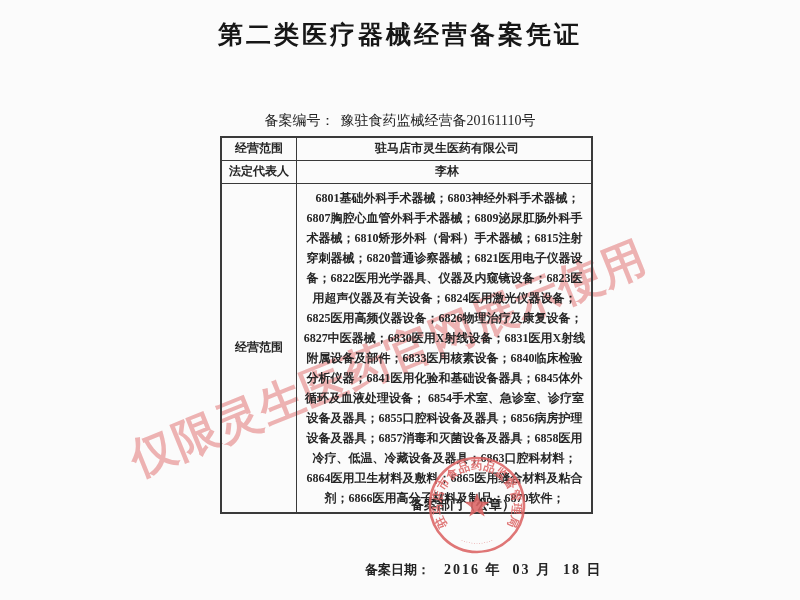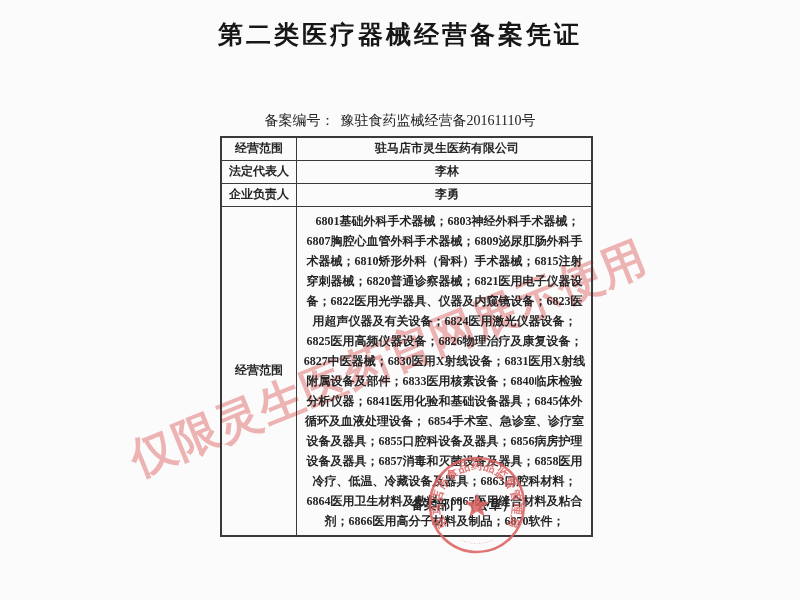--- a/index.html
+++ b/index.html
@@ -106,24 +106,20 @@
   <table class="cert">
     <tbody>
       <tr class="r-std">
         <td class="c-label">经营范围</td>
         <td class="c-value">驻马店市灵生医药有限公司</td>
       </tr>
       <tr class="r-std">
         <td class="c-label">法定代表人</td>
         <td class="c-value">李林</td>
       </tr>
-      <tr class="r-std">
-        <td class="c-label">企业负责人</td>
-        <td class="c-value">李勇</td>
-      </tr>
       <tr class="r-big">
         <td class="c-label">经营范围</td>
         <td class="c-value c-scope">6801基础外科手术器械；6803神经外科手术器械；6807胸腔心血管外科手术器械；6809泌尿肛肠外科手术器械；6810矫形外科（骨科）手术器械；6815注射穿刺器械；6820普通诊察器械；6821医用电子仪器设备；6822医用光学器具、仪器及内窥镜设备；6823医用超声仪器及有关设备；6824医用激光仪器设备；6825医用高频仪器设备；6826物理治疗及康复设备；6827中医器械；6830医用X射线设备；6831医用X射线附属设备及部件；6833医用核素设备；6840临床检验分析仪器；6841医用化验和基础设备器具；6845体外循环及血液处理设备； 6854手术室、急诊室、诊疗室设备及器具；6855口腔科设备及器具；6856病房护理设备及器具；6857消毒和灭菌设备及器具；6858医用冷疗、低温、冷藏设备及器具；6863口腔科材料；6864医用卫生材料及敷料；6865医用缝合材料及粘合剂；6866医用高分子材料及制品；6870软件；</td>
       </tr>
     </tbody>
   </table>
 
   <div class="dept-line">备案部门（公章）</div>
 
   <svg class="seal" viewBox="0 0 110 110" xmlns="http://www.w3.org/2000/svg" xmlns:xlink="http://www.w3.org/1999/xlink">
@@ -132,14 +128,17 @@
     <path id="sealCodeArc" d="M 24.4,80.7 A 40,40 0 0 0 85.6,80.7" fill="none" stroke="none"></path>
     <path d="M55,43 58.2,51.6 67.4,52.0 60.2,57.7 62.6,66.5 55,61.5 47.4,66.5 49.8,57.7 42.6,52.0 51.8,51.6 Z" fill="#dc6464"></path>
     <text font-size="11.5" font-weight="bold" letter-spacing="0.5" font-family="Liberation Serif, DejaVu Serif, serif" fill="#dc6464">
       <textPath href="#sealTextArc" xlink:href="#sealTextArc" startOffset="50%" text-anchor="middle">驻马店市食品药品监督管理局</textPath>
     </text>
     <text font-size="4.5" font-weight="bold" font-family="Liberation Serif, DejaVu Serif, serif" fill="#dc6464">
       <textPath href="#sealCodeArc" xlink:href="#sealCodeArc" startOffset="50%" text-anchor="middle">· · · · · · · · · · · · ·</textPath>
     </text>
   </svg>
 
+  <div class="date-line">
+    <span>备案日期：</span><span class="date-val">2016 年  03 月  18 日</span>
+  </div>
 
 </div>
 
 </body></html>

